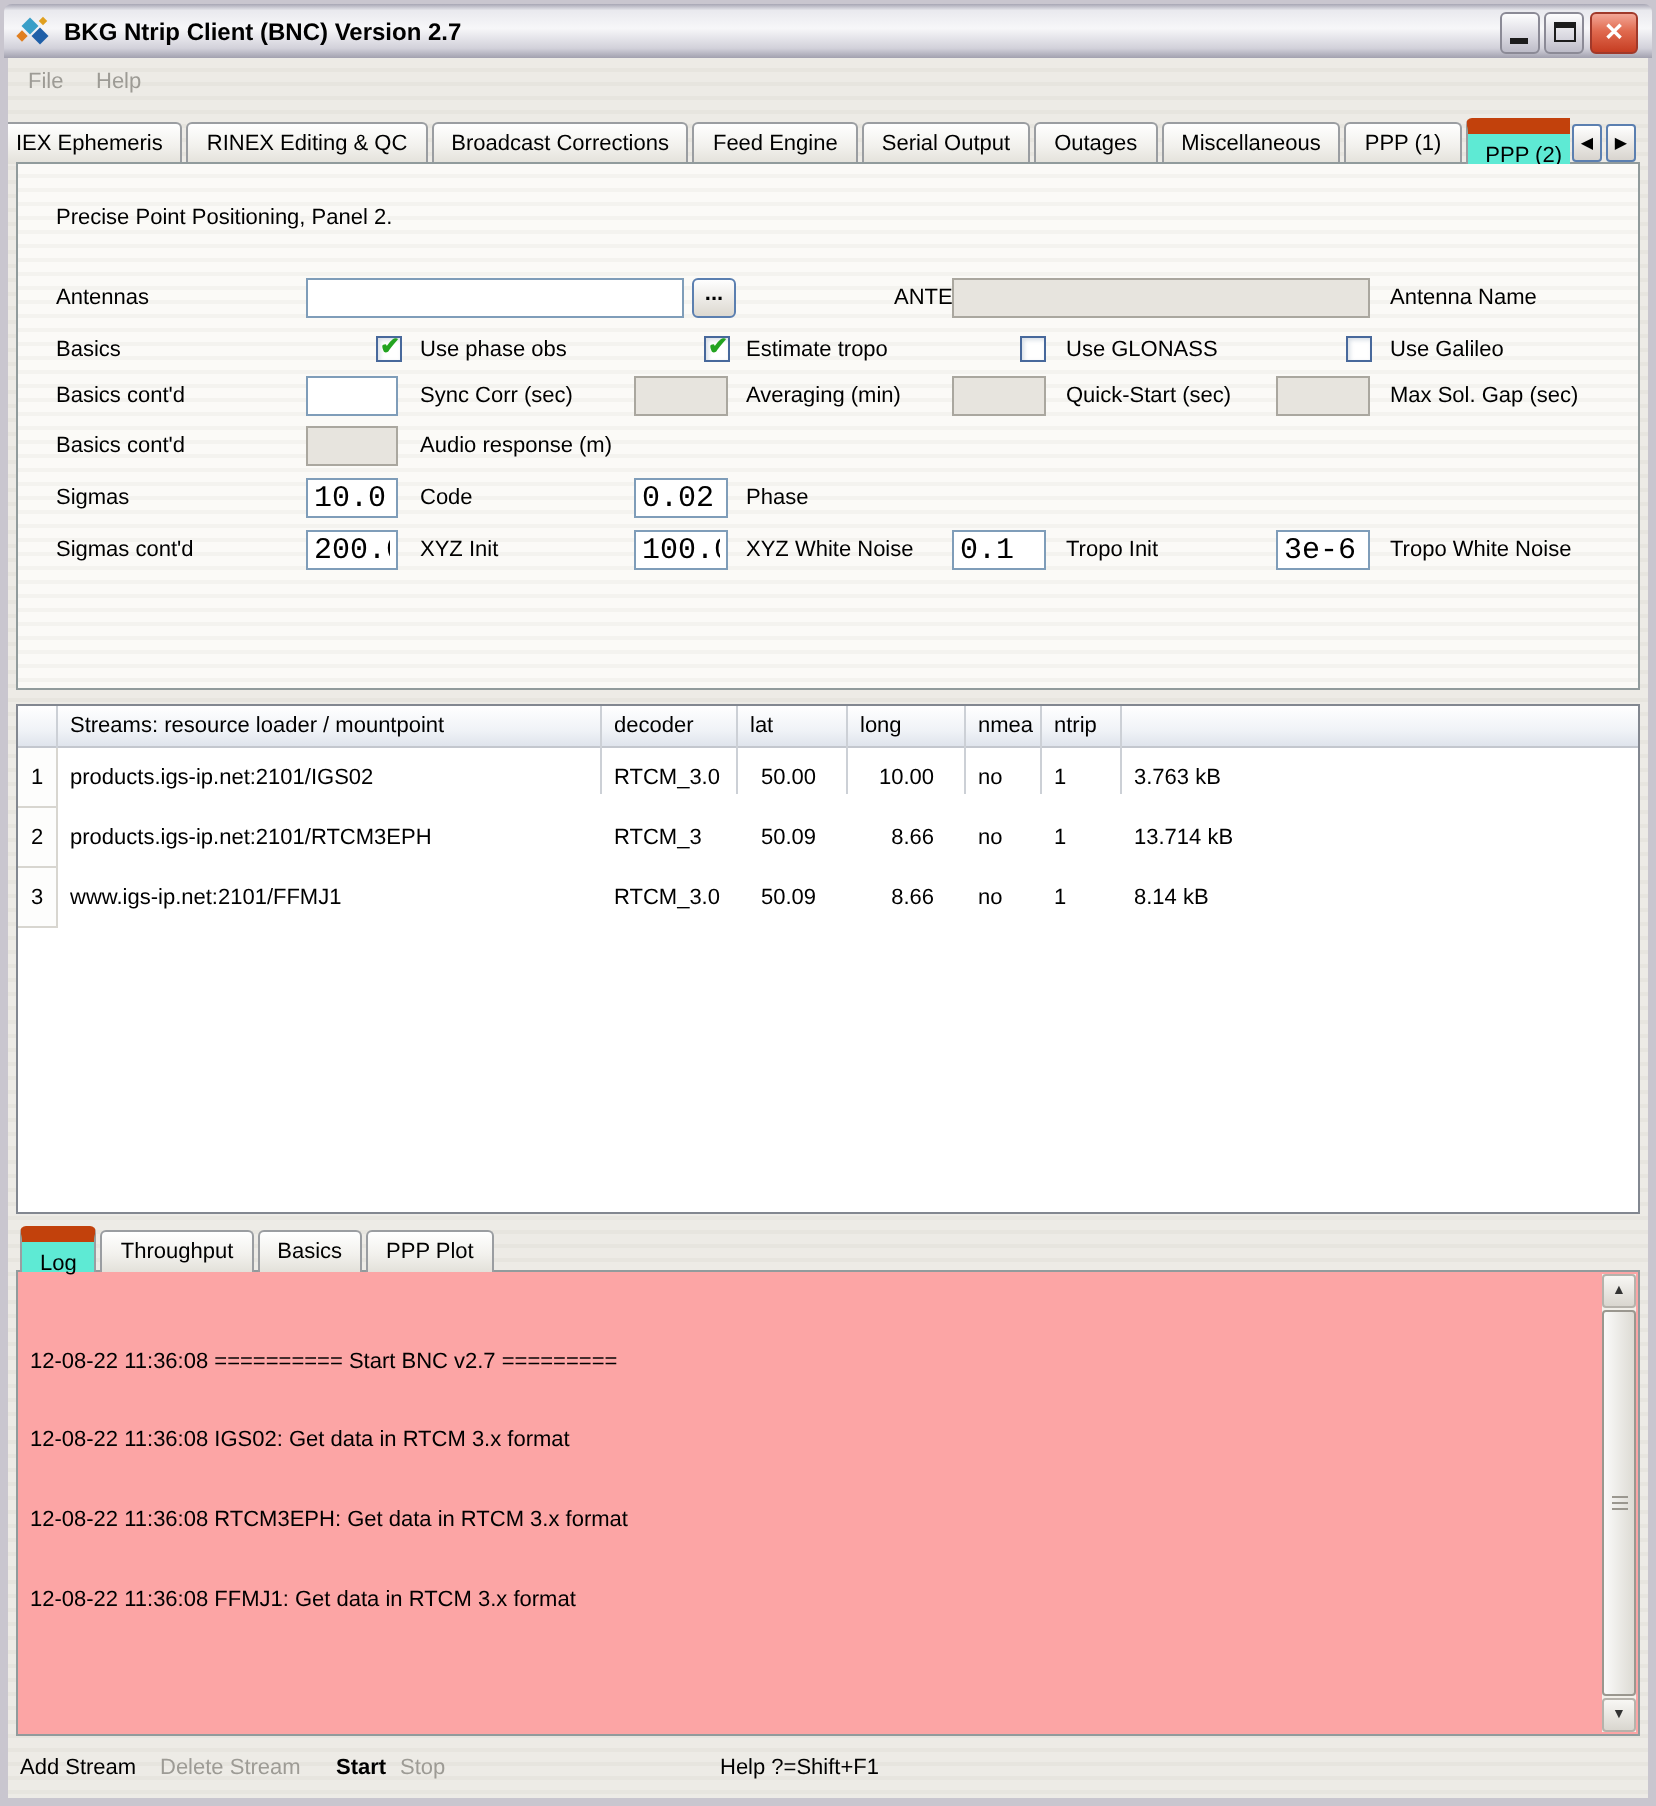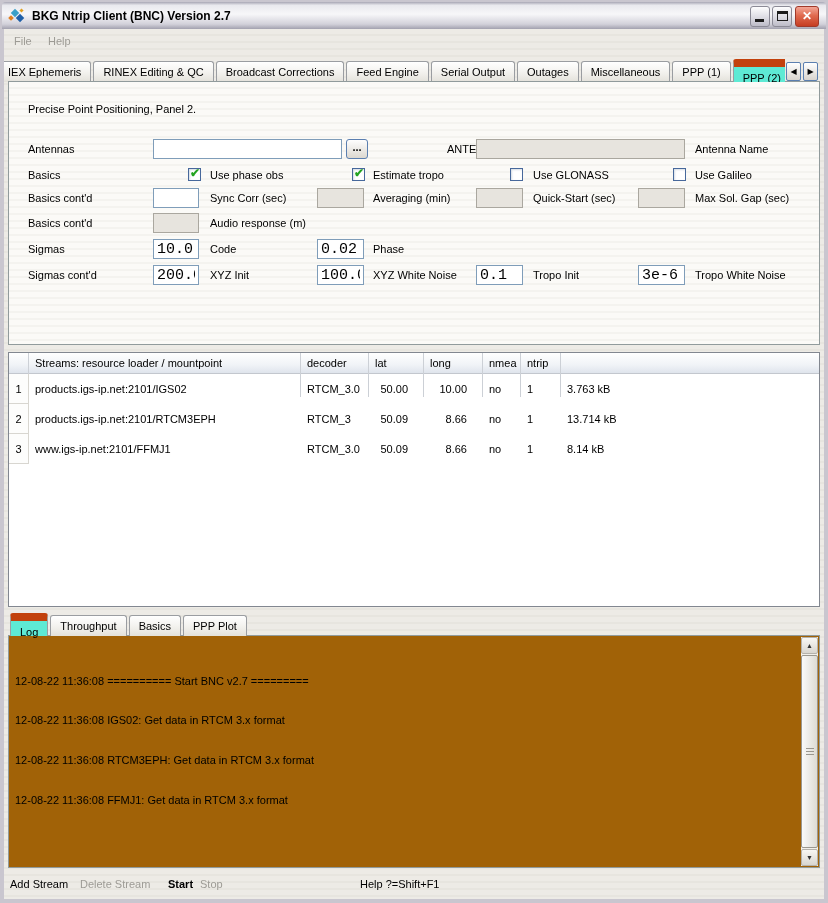--- a/index.html
+++ b/index.html
@@ -52,21 +52,21 @@
   .thead { display:grid; grid-template-columns:20px 272px 68px 55px 59px 38px 40px auto; height:21px;
     background:linear-gradient(180deg,#ffffff 0%,#f0f3f7 60%,#dfe4ec 100%); border-bottom:1px solid #c3c7ce; }
   .th { border-right:1px solid #ccd0d6; padding:4px 0 0 6px; white-space:nowrap; overflow:hidden; }
   .trow { display:grid; grid-template-columns:20px 272px 68px 55px 59px 38px 40px auto; height:30px; align-items:center; }
   .td { padding-left:6px; white-space:nowrap; overflow:hidden; }
   .td.num { height:30px; line-height:30px; text-align:center; padding:0; border-right:1px solid #d8d6d0; border-bottom:1px solid #d8d6d0; background:#fdfdfc; }
   .td.r { text-align:right; padding-right:16px; }
   .td.bytes span { display:inline-block; width:68px; text-align:left; }
   
   .btabstrip { position:absolute; left:10px; top:613px; height:23px; display:flex; align-items:flex-end; z-index:3; }
-  .logbox { position:absolute; left:8px; top:635px; width:812px; height:233px; border:1px solid #919b9c; background:#a16207; z-index:2; }
+  .logbox { position:absolute; left:8px; top:635px; width:812px; height:233px; border:1px solid #919b9c; background:#fca5a5; z-index:2; }
   .logtext { position:absolute; left:6px; top:12px; right:20px; bottom:2px; overflow:hidden;
     font-size:11px; line-height:13.3px; white-space:pre; }
   .vscroll { position:absolute; right:1px; top:1px; width:17px; height:229px; background:#f2f0ea; }
   .sbtn { position:absolute; left:0; width:17px; height:17px; border:1px solid #b5b2ab; border-radius:2px;
     background:linear-gradient(180deg,#f8f7f4,#d9d6cf); text-align:center; font-size:7px; line-height:15px; color:#333; }
   .sb-up { top:0; } .sb-down { bottom:0; }
   .sthumb { position:absolute; left:0; top:18px; width:17px; height:193px; border:1px solid #9a978f; border-radius:2px;
     background:linear-gradient(90deg,#fafaf9,#dddbd4); }
   .grip { position:absolute; left:4px; top:50%; margin-top:-4px; width:8px; height:8px;
     background:repeating-linear-gradient(180deg,#9a978f 0 1px,transparent 1px 3px); }

